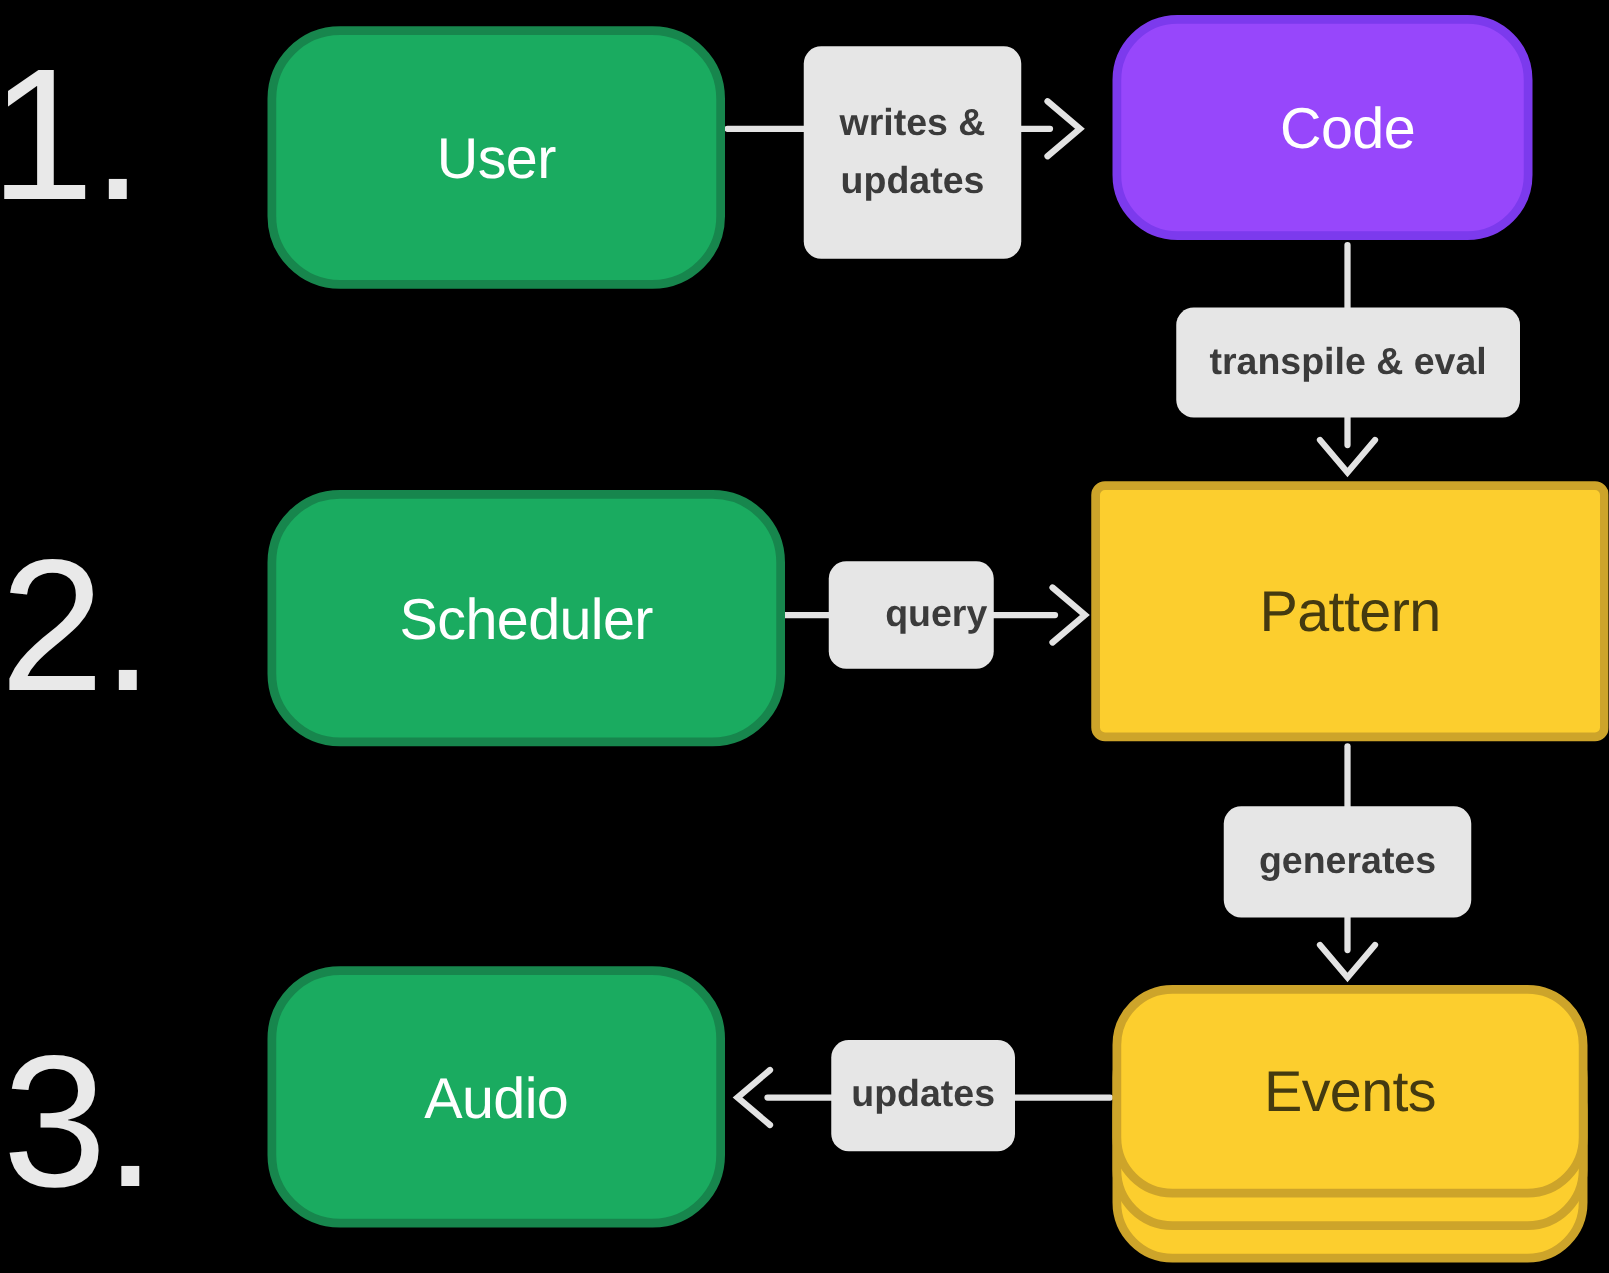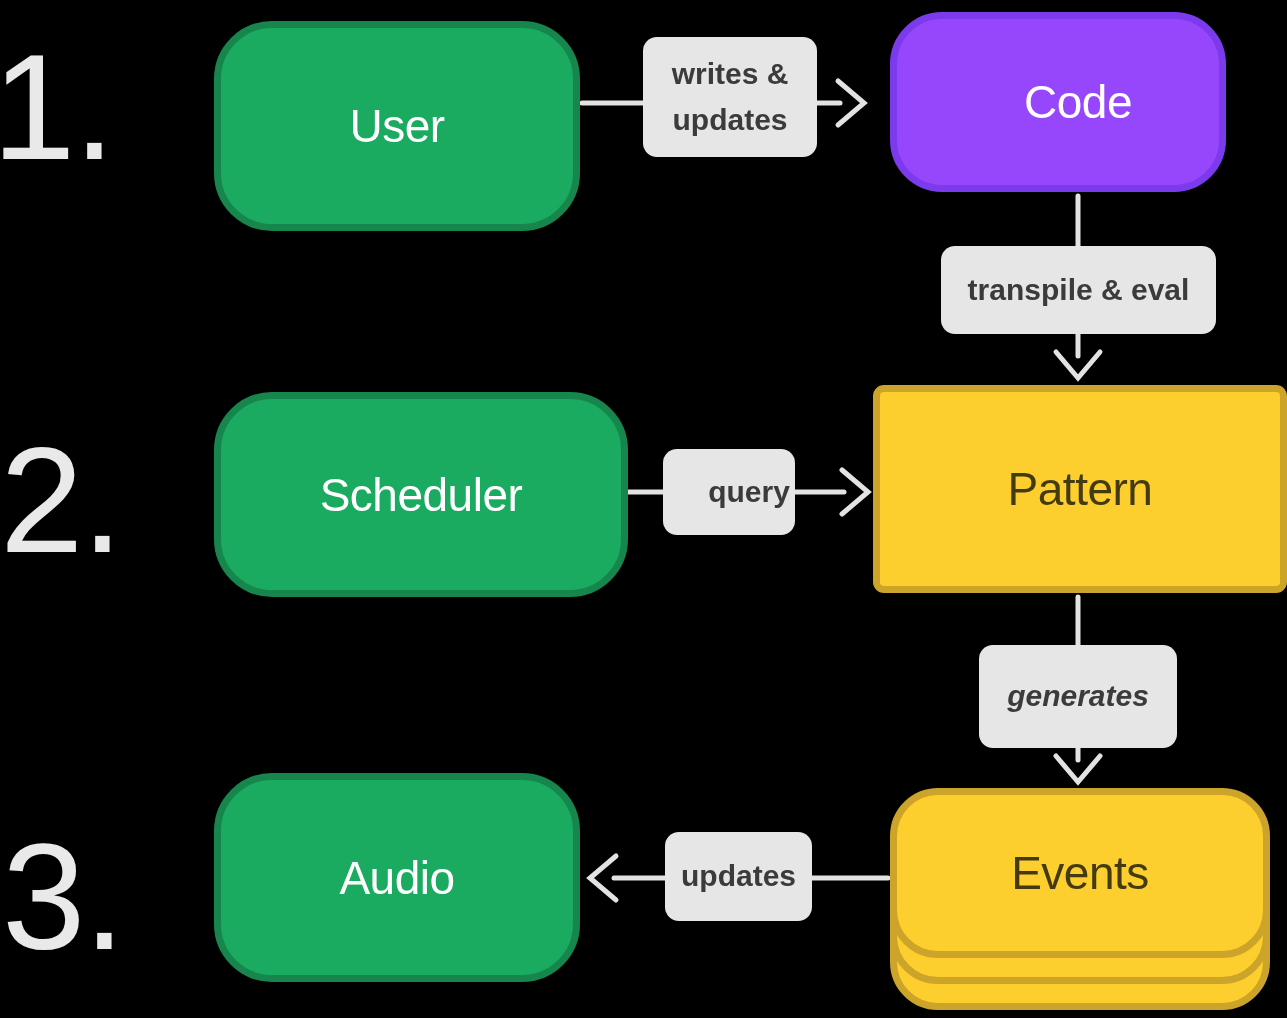--- a/index.html
+++ b/index.html
@@ -44,24 +44,24 @@
   .events-card.layer3{top:840px;z-index:2;}
   .events-card.layer2{top:814px;z-index:3;}
   .events-card.layer1{top:788px;z-index:4;display:flex;align-items:center;justify-content:center;}
   .events-card .node-label{font-size:46px;letter-spacing:-0.5px;color:var(--node-text-dark);text-align:center;}
 
   .edge-label{
     position:absolute;z-index:5;display:flex;flex-direction:column;align-items:center;justify-content:center;
     background:var(--label-bg);border-radius:14px;color:var(--label-text);
     font-weight:bold;font-size:30px;text-align:center;line-height:1.55;
   }
-  .edge-writes{left:643px;top:37px;width:174px;height:120px;}
+  .edge-writes{left:643px;top:37px;width:174px;height:170px;}
   .edge-transpile{left:941px;top:246px;width:275px;height:88px;}
   .edge-query{left:663px;top:449px;width:132px;height:86px;padding-left:40px;}
-  .edge-generates{left:979px;top:645px;width:198px;height:103px;font-style:italic;}
+  .edge-generates{left:979px;top:645px;width:198px;height:89px;}
   .edge-trigger{left:665px;top:832px;width:147px;height:89px;}
 
   .step-number{
     position:absolute;z-index:2;color:var(--number-text);
     font-size:150px;line-height:1;letter-spacing:-2px;
   }
   .step-1{left:-8px;top:32px;}
   .step-2{left:0px;top:425px;}
   .step-3{left:2px;top:822px;}
 </style>

